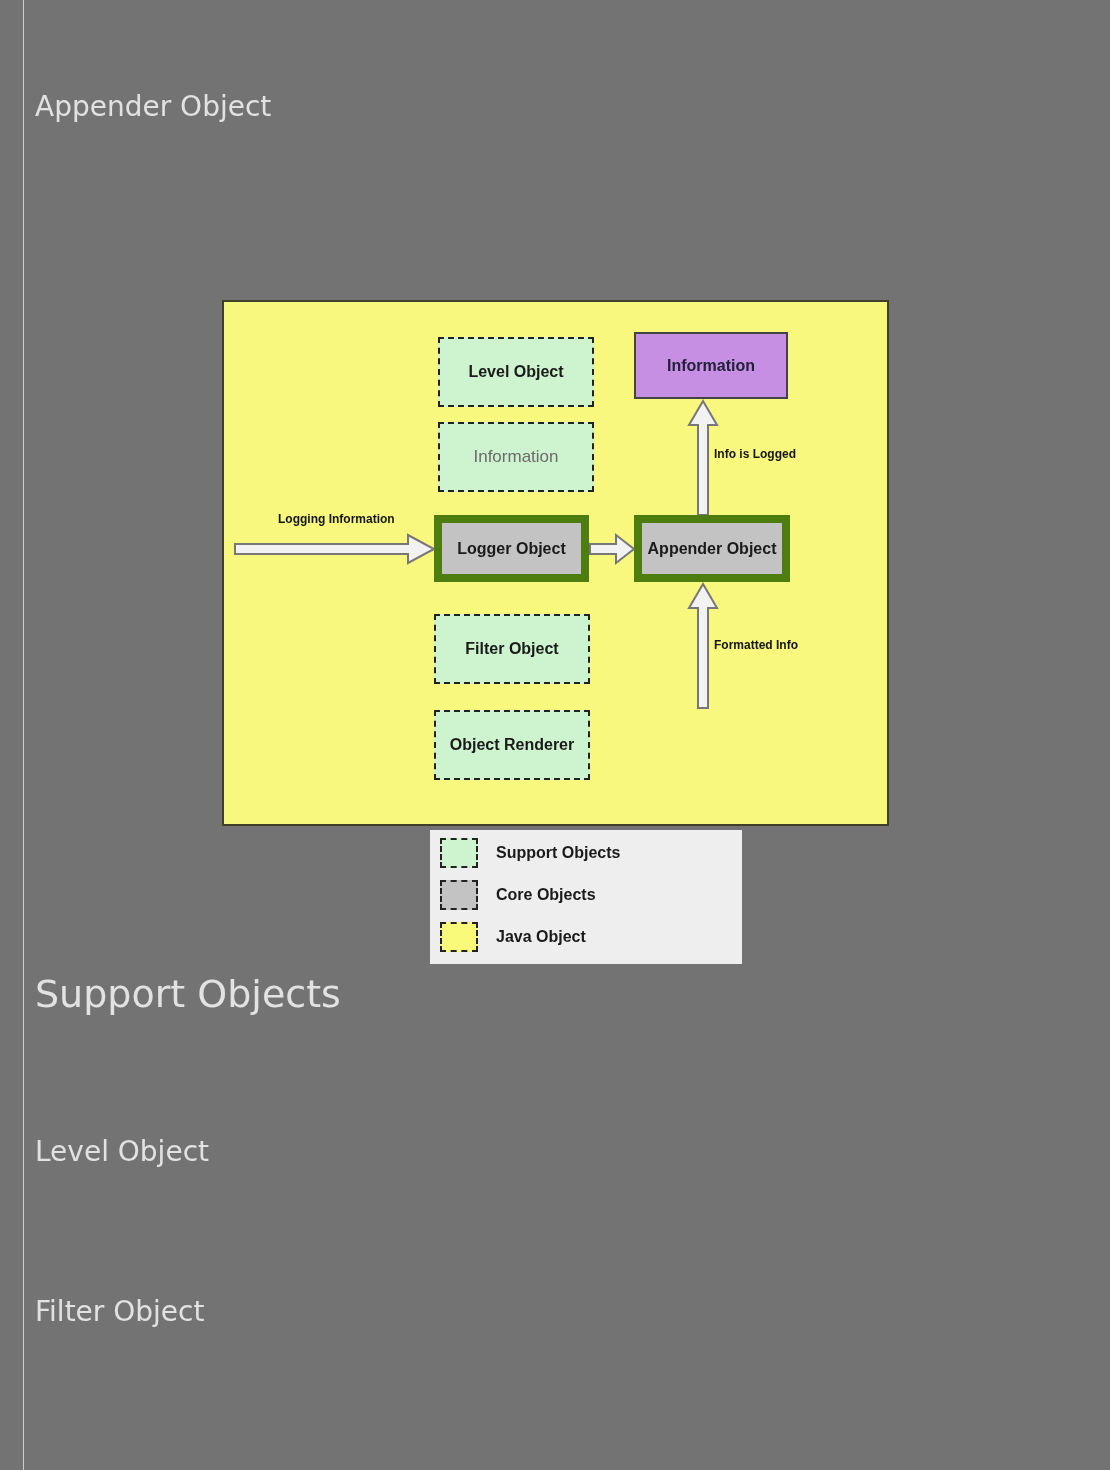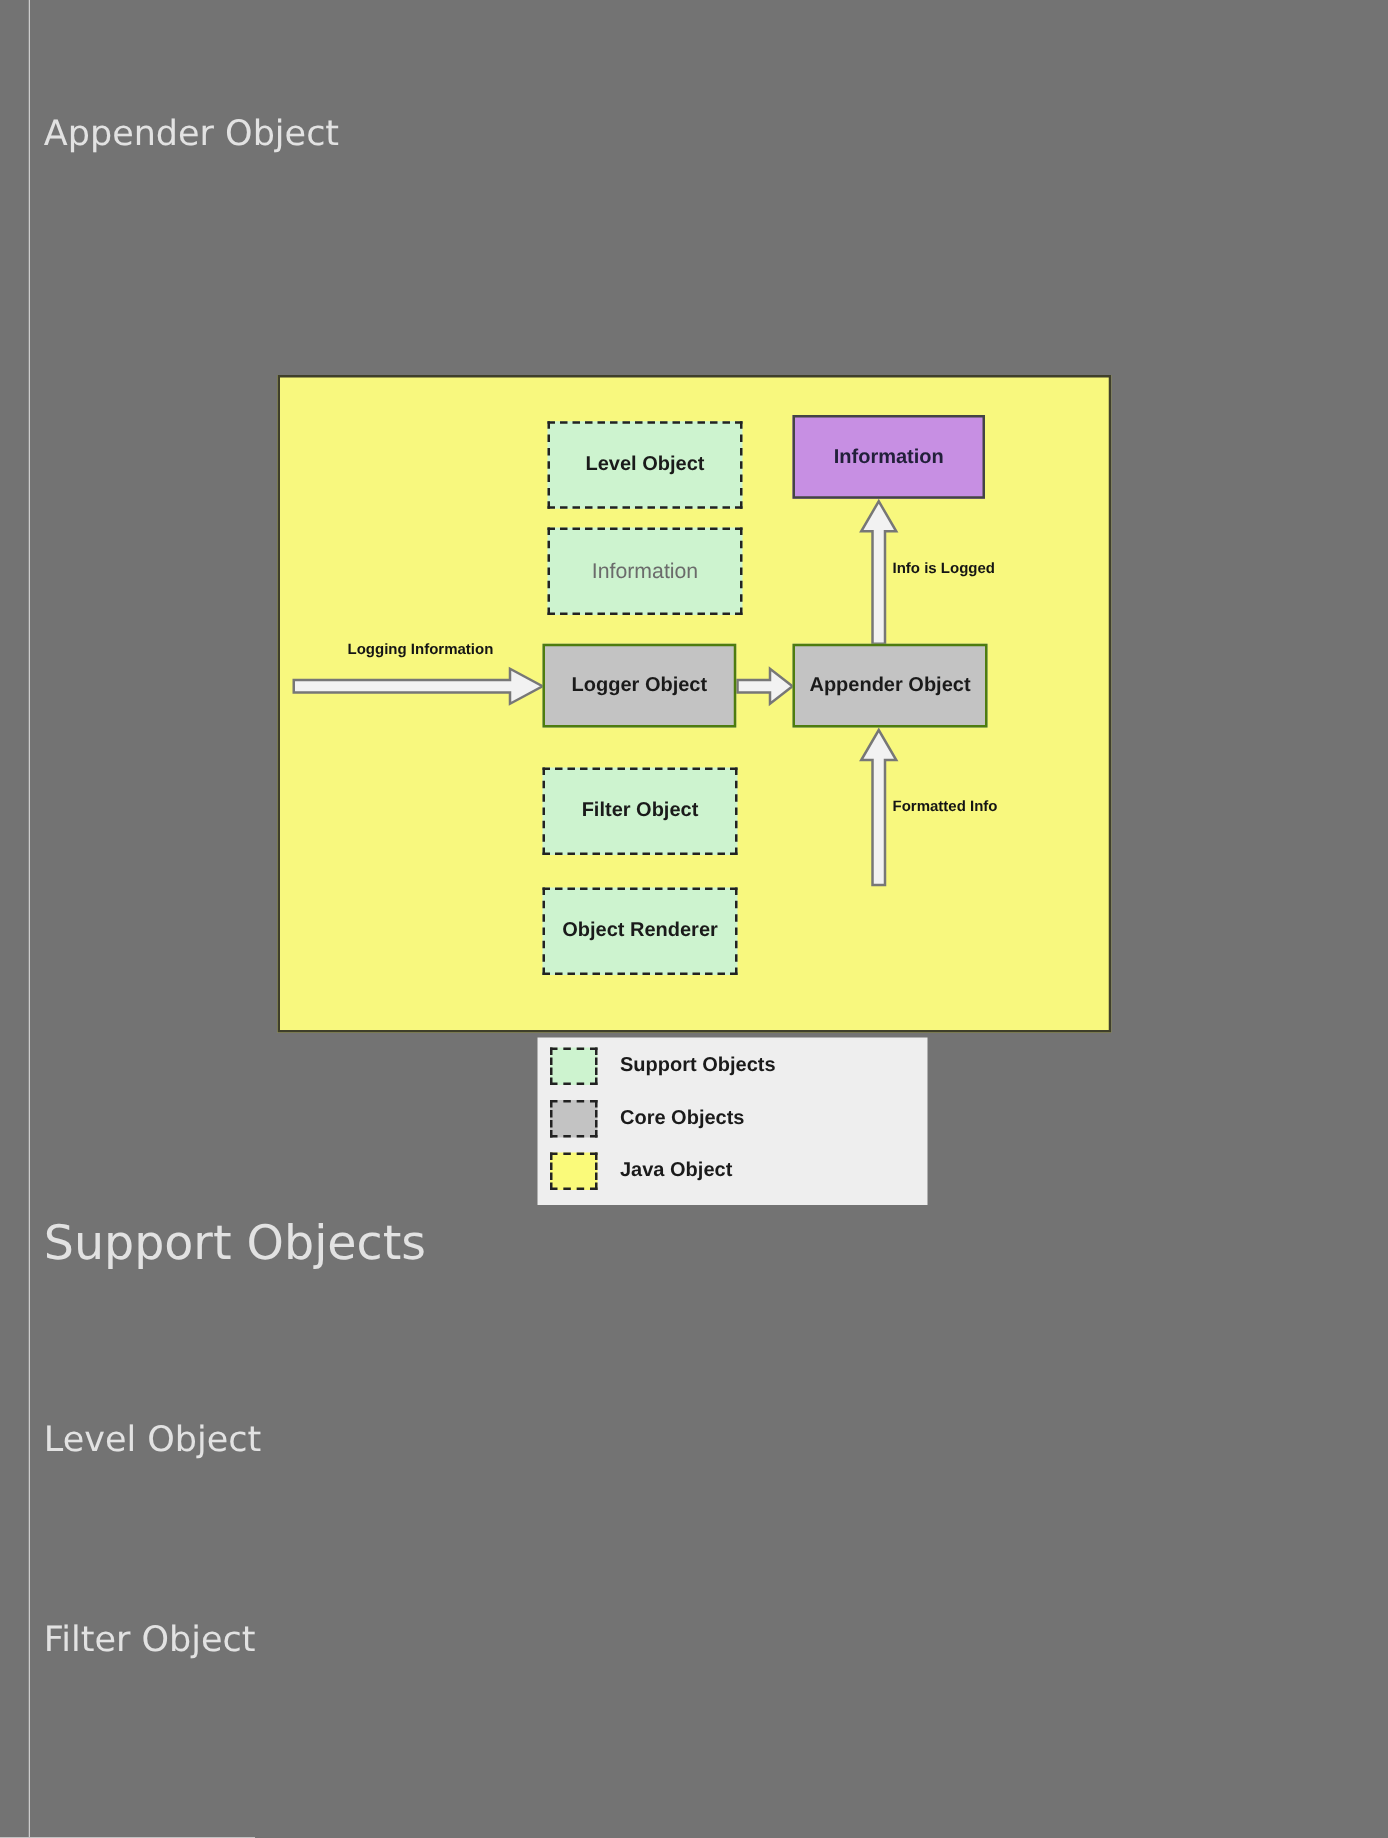--- a/index.html
+++ b/index.html
@@ -46,21 +46,21 @@
     text-align:center;
     box-sizing:border-box;
     font-size:16px;font-weight:bold;color:#1a1a1a;
   }
   .node.support{
     background:#CDF3CF;
     border:2px dashed #222222;
   }
   .node.core{
     background:#C3C3C3;
-    border:2px solid #4d7c0f;
+    border:8px solid #4d7c0f;
   }
   .node.destination{
     background:#C78FE3;
     border:2px solid #444444;
     color:#22203a;
   }
   .node.gray-text{
     font-weight:normal;color:#6b6b6b;font-size:17px;
   }
   #n-level{left:214px;top:35px;width:156px;height:70px;}

